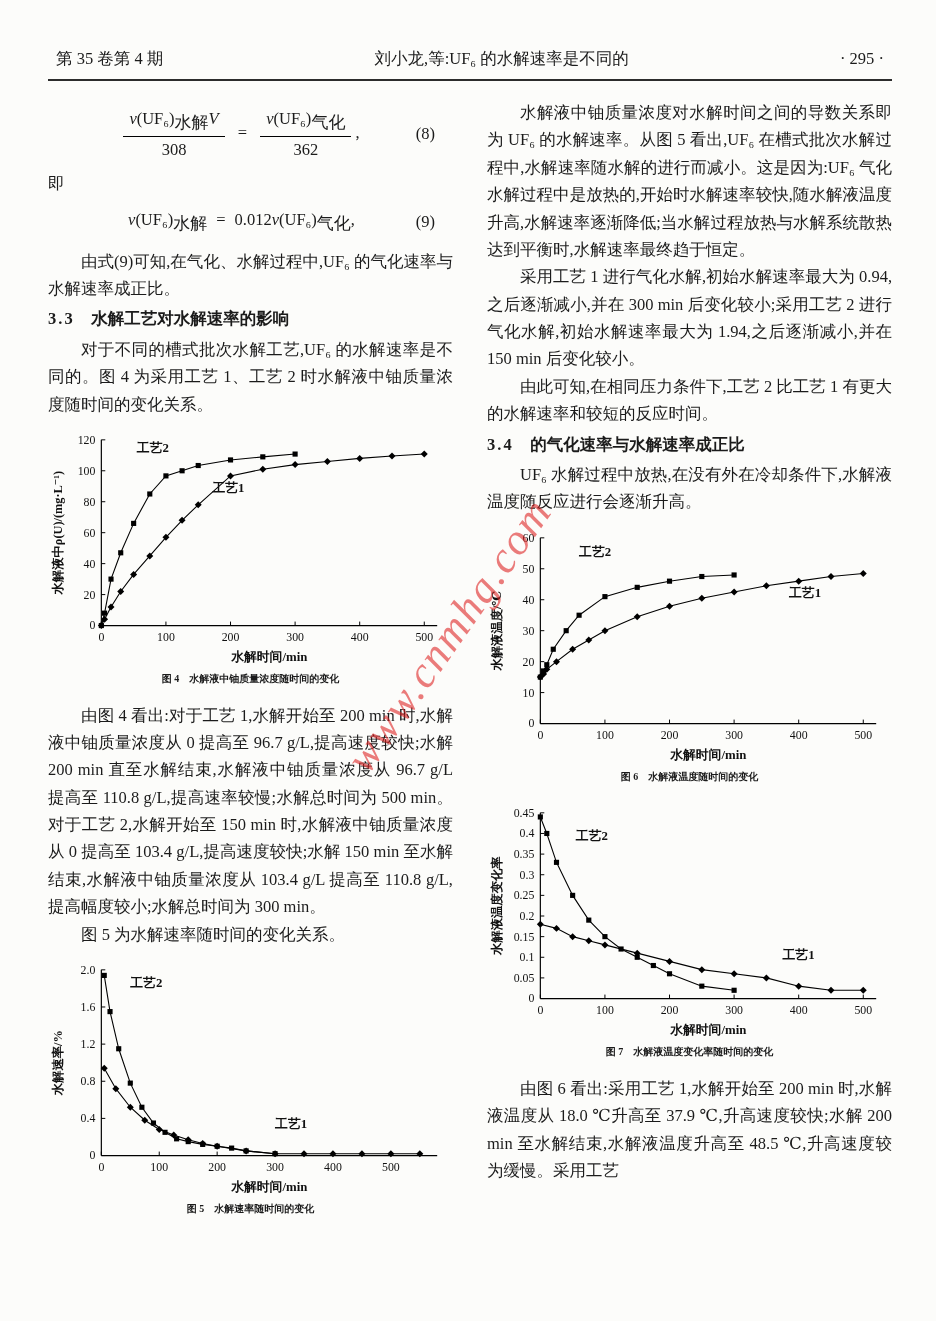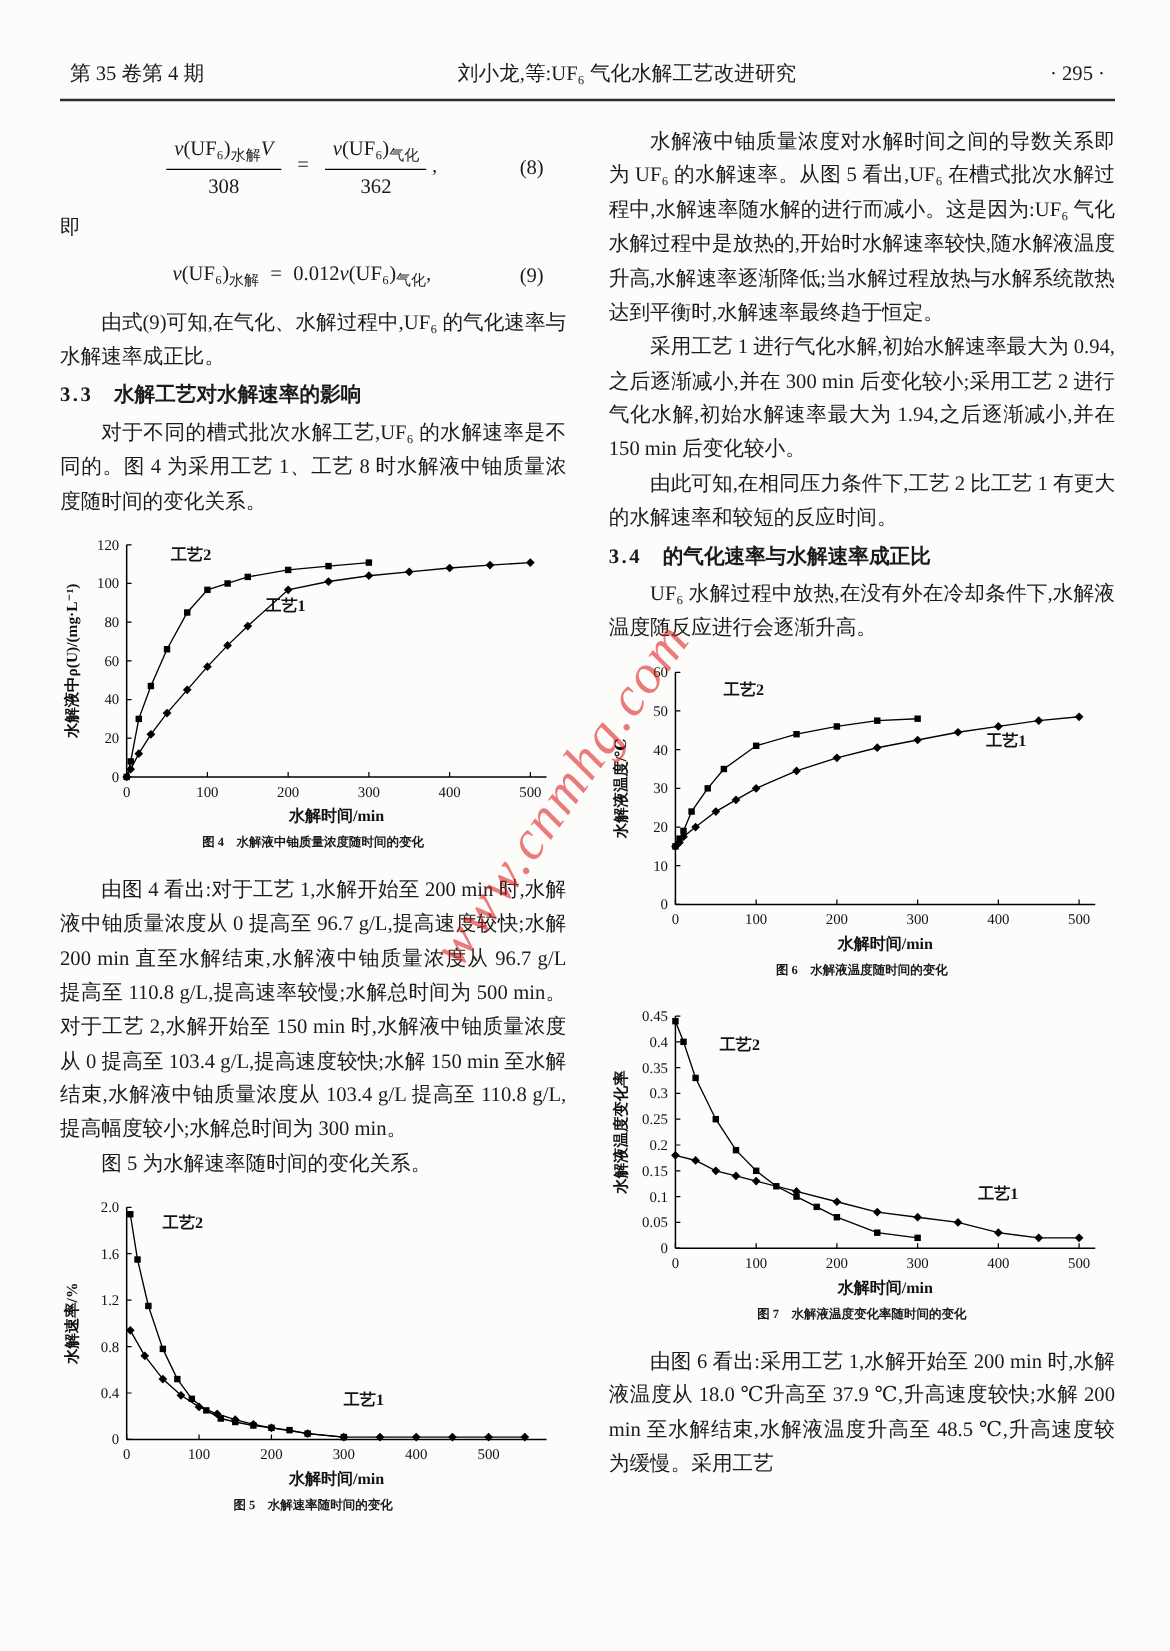--- a/index.html
+++ b/index.html
@@ -22,42 +22,42 @@
   p.noindent { text-indent: 0; }
   .sec-head { font-weight: bold; margin: 3px 0; }
   .sec-head .num { margin-right: 1em; letter-spacing: 2px; margin-top: 20px; }
   .equation { position: relative; text-align: center; margin: 9px 18px 9px 0; }
   .frac { display: inline-block; vertical-align: middle; text-align: center; line-height: 1.3; }
   .frac .num { display: block; padding: 0 6px 2px; border-bottom: 1.3px solid #000; }
   .frac .den { display: block; padding-top: 2px; }
   .eq-op { margin: 0 9px; }
   .eq-num { position: absolute; right: 0; top: 50%; transform: translateY(-50%); }
   i.var { font-style: italic; }
-  sub.s { font-size: 12px; }
+  sub.s { font-size: 17px; }
   .chart { margin: 8px 0 0; }
   .chart svg { display: block; }
   .caption { text-align: center; font-weight: bold; font-size: 10px; margin: 2px 0 14px; }
   .caption .lab { margin-right: 1em; }
   .watermark {
     position: absolute; left: 356px; top: 742px;
     font-size: 44px; font-style: italic; letter-spacing: 2px; white-space: nowrap;
     color: rgba(221, 30, 30, 0.58);
     transform: rotate(-55deg); transform-origin: 0 50%;
     pointer-events: none;
   }
   svg text { font-family: "Liberation Serif", "DejaVu Serif", serif; fill: #111; }
 </style>
 </head>
 <body>
 
 <div class="page">
 
   <div class="header">
     <span>第 35 卷第 4 期</span>
-    <span>刘小龙,等:UF₆ 气化水解工艺改进研究</span>
+    <span>刘小龙,等:UF₆ 的水解速率是不同的</span>
     <span>· 295 ·</span>
   </div>
 
   <div class="columns">
 
     <div class="col">
 
       <div class="equation">
         <span class="frac">
           <span class="num"><i class="var">v</i><span>(UF₆)</span><sub class="s">水解</sub><i class="var">V</i></span>
@@ -78,21 +78,21 @@
         <span><i class="var">v</i><span>(UF₆)</span><sub class="s">水解</sub><span class="eq-op">=</span><span>0.012</span><i class="var">v</i><span>(UF₆)</span><sub class="s">气化</sub><span>,</span></span>
         <span class="eq-num">(9)</span>
       </div>
 
       <p class="para">由式(9)可知,在气化、水解过程中,UF₆ 的气化速率与水解速率成正比。</p>
 
       <div class="sec-head">
         <span class="num">3.3</span><span>水解工艺对水解速率的影响</span>
       </div>
 
-      <p class="para">对于不同的槽式批次水解工艺,UF₆ 的水解速率是不同的。图 4 为采用工艺 1、工艺 8 时水解液中铀质量浓度随时间的变化关系。</p>
+      <p class="para">对于不同的槽式批次水解工艺,UF₆ 的水解速率是不同的。图 4 为采用工艺 1、工艺 2 时水解液中铀质量浓度随时间的变化关系。</p>
 
       <div class="chart">
           <svg viewBox="0 0 410 246" width="100%">
             <line x1="54" y1="202" x2="54" y2="14" stroke="#000" stroke-width="1.2"></line>
             <line x1="54" y1="202" x2="394" y2="202" stroke="#000" stroke-width="1.2"></line>
             <line x1="54" y1="202" x2="54" y2="198" stroke="#000"></line>
             <text x="54" y="218" text-anchor="middle" font-size="12">0</text>
             <line x1="119.38461538461539" y1="202" x2="119.38461538461539" y2="198" stroke="#000"></line>
             <text x="119.38461538461539" y="218" text-anchor="middle" font-size="12">100</text>
             <line x1="184.76923076923077" y1="202" x2="184.76923076923077" y2="198" stroke="#000"></line>

